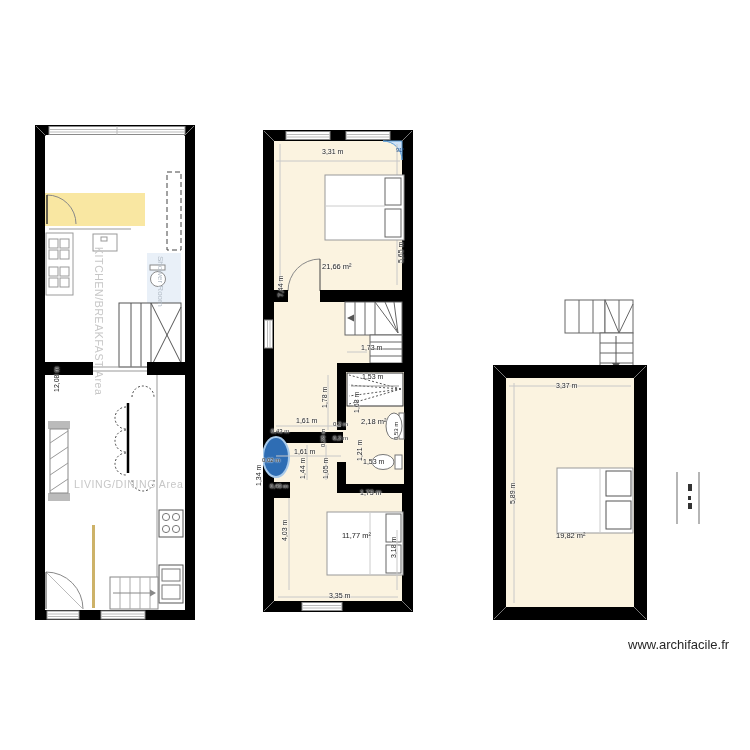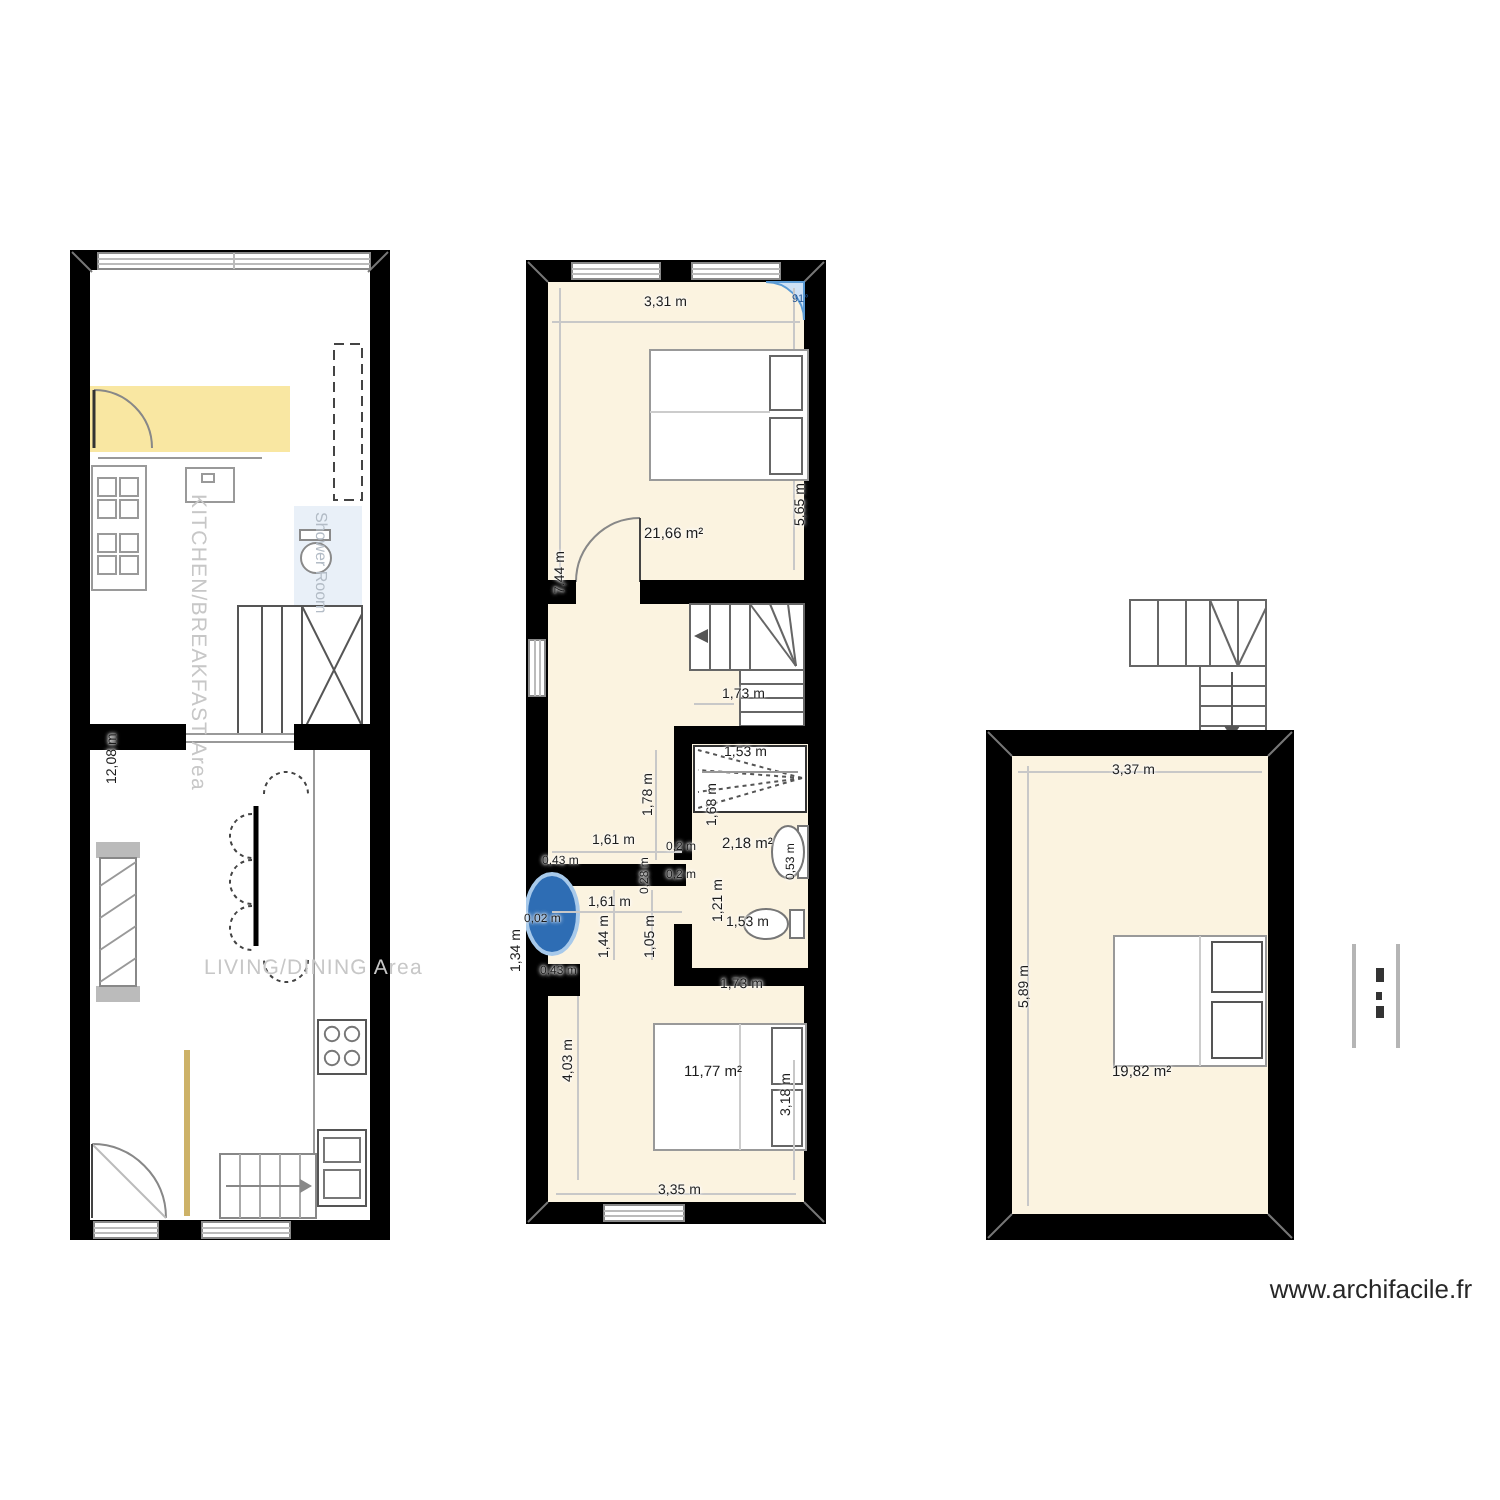--- a/index.html
+++ b/index.html
@@ -9,21 +9,21 @@
   svg { display:block; }
   .lbl { position:absolute; font-size:7px; line-height:8px; color:#1c1c1c; white-space:nowrap;
          text-shadow:0 0 2px #fff,0 0 2px #fff,0 0 1px #fff; }
   .lbl.small { font-size:6px; }
   .lbl.area { font-size:7.5px; }
   .v { transform:rotate(-90deg); transform-origin:0 0; }
   .room-name { position:absolute; font-size:10.5px; color:#c7c7c7; letter-spacing:.6px; white-space:nowrap; }
   .room-name.vert { writing-mode:vertical-rl; }
   .shower-name { position:absolute; writing-mode:vertical-rl; font-size:8px; color:#b3bcc6; white-space:nowrap; }
   .angle-lbl { position:absolute; font-size:5.5px; color:#1d4f8f; text-shadow:none; }
-  .watermark { position:absolute; left:628px; top:637px; width:115px; text-align:center;
+  .watermark { position:absolute; left:628px; top:637px; width:115px; text-align:left;
                font-size:13px; color:#272727; }
   .mini-box { position:absolute; left:676px; top:472px; width:24px; height:52px; background:#fff;
               border-left:2px solid #b5b5b5; border-right:2px solid #b5b5b5; }
   .mini-box i { position:absolute; left:10px; background:#333; }
 </style>
 </head>
 <body>
 
 <div id="canvas">
 
@@ -285,21 +285,21 @@
   </div>
 
   <div class="mini-box">
     <i style="top:12px; width:4px; height:7px;"></i>
     <i style="top:24px; width:3px; height:4px;"></i>
     <i style="top:31px; width:4px; height:6px;"></i>
   </div>
 
   <span class="room-name vert" style="left:93px; top:247px;">KITCHEN/BREAKFAST Area</span>
   <span class="shower-name" style="left:156px; top:256px;">Shower Room</span>
-  <span class="room-name" style="left:74px; top:478px;margin-left:28px;">LIVING/DINING Area</span>
+  <span class="room-name" style="left:74px; top:478px;">LIVING/DINING Area</span>
   <span class="lbl v" style="left:53px; top:392px;">12,08 m</span>
 
   <span class="lbl" style="left:322px; top:148px;">3,31 m</span>
   <span class="lbl area" style="left:322px; top:263px;">21,66 m²</span>
   <span class="lbl v" style="left:397px; top:263px;">5,65 m</span>
   <span class="lbl v" style="left:277px; top:297px;">7,44 m</span>
   <span class="angle-lbl" style="left:396px; top:147px;">91°</span>
 
   <span class="lbl" style="left:361px; top:344px;">1,73 m</span>
   <span class="lbl v" style="left:321px; top:408px;">1,78 m</span>

